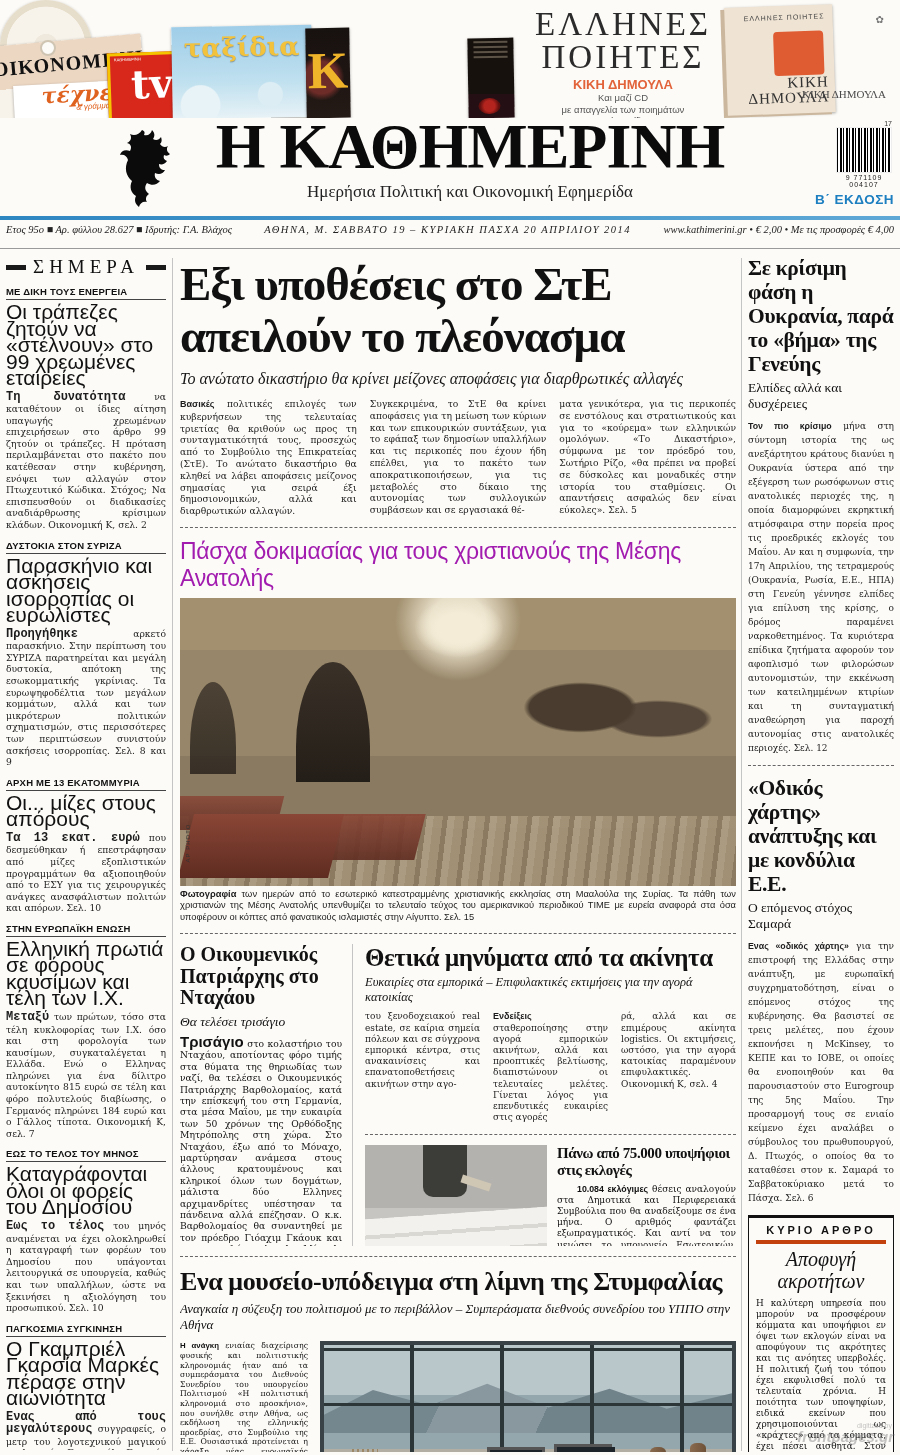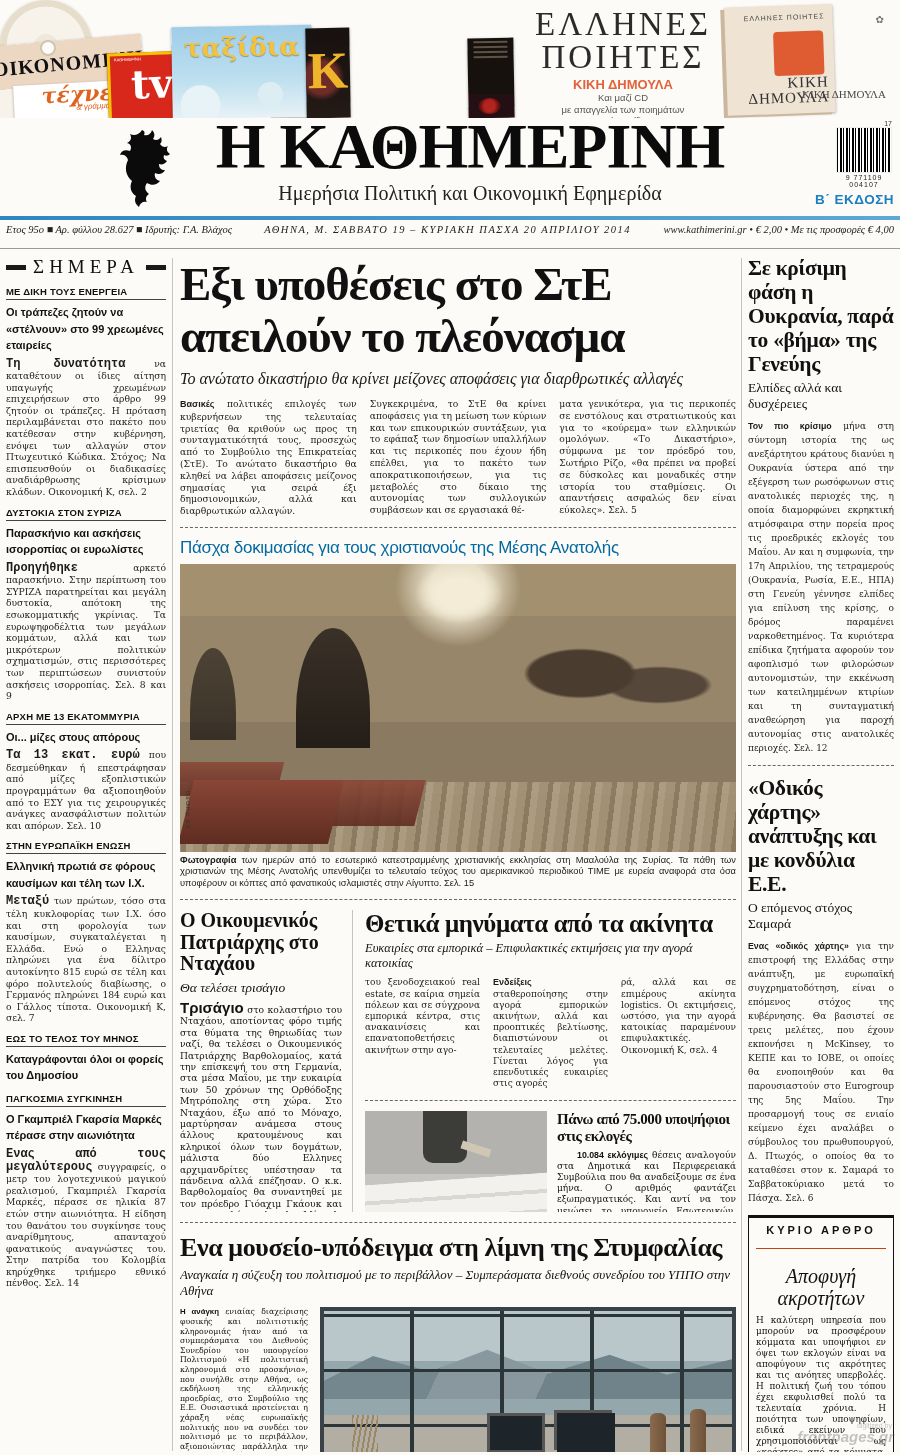--- a/index.html
+++ b/index.html
@@ -35,52 +35,52 @@
   .c-book .blob{position:absolute;right:10px;top:26px;width:50px;height:44px;background:#df5b31;border-radius:4px;}
   .c-book .a{position:absolute;right:6px;bottom:8px;font-family:"Liberation Serif",serif;font-size:15px;letter-spacing:1px;color:#333;text-align:right;line-height:15px;}
   .c-cd{left:826px;top:16px;width:92px;height:92px;border-radius:50%;background:radial-gradient(circle,#efe8dc 0 18%,#f7f3ea 19% 60%,#e7ddcb 61% 100%);box-shadow:0 1px 3px rgba(0,0,0,.3);}
   .c-cd .hole{position:absolute;left:40px;top:40px;width:12px;height:12px;border-radius:50%;background:#fcfbf8;border:2px solid #cfc5b2;}
   .c-cd .a{position:absolute;left:0;right:14px;bottom:18px;font-family:"Liberation Serif",serif;font-size:11px;color:#4a4a4a;text-align:right;}
   .c-cd .fl{position:absolute;right:16px;top:14px;font-size:10px;color:#777;}
   
   .masthead{position:absolute;left:0;top:118px;width:900px;height:98px;}
   .eagle{position:absolute;left:112px;top:6px;}
   .mast-title{position:absolute;left:170px;top:-8px;width:600px;text-align:center;font-family:"Liberation Serif",serif;font-weight:bold;font-size:64px;letter-spacing:-1px;color:#0b0b0b;}
-  .mast-sub{position:absolute;left:170px;top:64px;width:600px;text-align:center;font-family:"Liberation Serif",serif;font-size:20px;color:#222;}
+  .mast-sub{position:absolute;left:170px;top:64px;width:600px;text-align:center;font-family:"Liberation Serif",serif;font-size:17px;color:#222;}
   .bc-wrap{position:absolute;right:8px;top:2px;width:56px;text-align:center;}
   .bc-corner{font-size:7px;text-align:right;color:#333;}
   .barcode{height:44px;background:repeating-linear-gradient(90deg,#000 0 1px,#fff 1px 3px,#000 3px 5px,#fff 5px 6px);border:1px solid #eee;}
   .bc-num{font-size:7px;letter-spacing:1px;color:#222;margin-top:1px;}
   .edition{position:absolute;right:6px;top:74px;color:#1d7fc0;font-weight:bold;font-size:13.5px;letter-spacing:.5px;}
   .blue-rule{position:absolute;left:0;top:216px;width:900px;height:4px;background:linear-gradient(90deg,#2e86c1,#5ea8d6);}
   .dateline{position:absolute;left:6px;top:224px;width:888px;display:flex;justify-content:space-between;font-family:"Liberation Serif",serif;font-style:italic;font-size:10.5px;color:#222;}
   .dateline .c{font-style:italic;letter-spacing:1.5px;}
   .thin-rule{position:absolute;left:0;top:248px;width:900px;height:1px;background:#9a9a9a;}
   
   .vr1{position:absolute;left:172px;top:258px;bottom:4px;width:1px;background:#c4c4c4;}
   .vr2{position:absolute;left:741px;top:258px;bottom:4px;width:1px;background:#c4c4c4;}
   
   .sidebar{position:absolute;left:6px;top:256px;width:160px;height:1194px;overflow:hidden;}
   .sim-head{display:flex;align-items:center;gap:7px;margin-bottom:8px;}
   .sim-head .bar{flex:1;height:5px;background:#1a1a1a;}
   .sim-head .t{font-family:"Liberation Serif",serif;font-size:19px;letter-spacing:5px;}
   .s-item{margin-bottom:9px;}
   .s-kick{font-size:9.5px;font-weight:bold;letter-spacing:.2px;border-bottom:1px solid #444;padding-bottom:2px;margin-bottom:4px;}
-  .s-title{font-size:11px;font-weight:bold;line-height:16.5px;margin-bottom:4px;}
+  .s-title{font-size:21px;font-weight:normal;line-height:16.5px;margin-bottom:4px;}
   .s-body{font-family:"DejaVu Serif",serif;font-size:9.2px;line-height:11.6px;text-align:justify;color:#1c1c1c;}
   .s-body b{font-family:Liberation Mono, monospace;font-size:12px;}
   
   .center{position:absolute;left:180px;top:258px;width:556px;height:1194px;overflow:hidden;}
   .lead-h{font-family:"Liberation Serif",serif;font-weight:600;font-size:47px;line-height:52px;letter-spacing:-1px;}
   .lead-sub{font-family:"Liberation Serif",serif;font-style:italic;font-size:16px;margin:8px 0 10px 0;color:#161616;}
   .cols3{display:flex;gap:13px;}
   .cols3 .col{flex:1;font-family:"DejaVu Serif",serif;font-size:9.2px;line-height:11.8px;text-align:justify;color:#1c1c1c;}
   .cols3 .col b{font-family:"Liberation Sans",sans-serif;font-size:9px;}
   .dash{border-top:1px dashed #666;margin:10px 0;}
-  .ps-h{font-size:17px;color:#0369a1;letter-spacing:-.3px;margin:2px 0 6px 0;}
+  .ps-h{font-size:23px;color:#a21caf;letter-spacing:-.3px;margin:2px 0 6px 0;}
   .syria{position:relative;width:556px;height:288px;overflow:hidden;
          background:radial-gradient(ellipse at 50% 8%,#e8dfc9 0 7%,transparent 16%),
                     radial-gradient(ellipse at 72% 38%,#4a3d30 0 9%,transparent 10%),
                     radial-gradient(ellipse at 86% 42%,#55473a 0 7%,transparent 8%),
                     linear-gradient(180deg,#a2906f 0 18%,#978669 18% 55%,#8a7a62 55% 80%,#7c6c55 80% 100%);}
   .syria .arch{position:absolute;border-radius:50% 50% 0 0/70% 70% 0 0;background:linear-gradient(180deg,#3a3128,#241e18);}
   .syria .a1{left:116px;top:64px;width:74px;height:120px;}
   .syria .a2{left:10px;top:84px;width:46px;height:92px;opacity:.8;}
   .syria .rubble{position:absolute;left:0;bottom:0;width:100%;height:70px;
                  background:repeating-linear-gradient(97deg,#a59478 0 9px,#8d7c62 9px 14px,#b0a086 14px 21px);opacity:.9;}
@@ -133,21 +133,21 @@
   .musphoto .l3{right:66px;height:60px;}
   .musphoto .reed{position:absolute;left:28px;bottom:8px;width:26px;height:56px;
        background:repeating-linear-gradient(100deg,#9c8866 0 2px,transparent 2px 5px);}
   
   .right{position:absolute;left:748px;top:256px;width:146px;height:1196px;overflow:hidden;}
   .r-h{font-family:"Liberation Serif",serif;font-weight:600;font-size:21.5px;line-height:24px;letter-spacing:-.3px;margin-bottom:4px;}
   .r-sub{font-family:"Liberation Serif",serif;font-size:13.5px;margin-bottom:7px;}
   .r-b{font-family:"DejaVu Serif",serif;font-size:9px;line-height:14px;text-align:justify;color:#1c1c1c;}
   .r-b b{font-family:"Liberation Sans",sans-serif;font-size:8.8px;}
   .edbox{border:1px solid #111;border-top-width:3px;padding:6px 7px 8px 7px;margin:10px 0 2px 0;}
-  .edbox .lbl{text-align:center;font-weight:bold;font-size:11px;letter-spacing:3px;border-bottom:1px solid #c2410c;padding-bottom:12px;margin-bottom:16px;}
+  .edbox .lbl{text-align:center;font-weight:bold;font-size:11px;letter-spacing:3px;border-bottom:4px solid #c2410c;padding-bottom:4px;margin-bottom:4px;}
   .edbox .t{font-family:"Liberation Serif",serif;font-style:italic;font-size:20px;text-align:center;line-height:22px;margin-bottom:6px;}
   .edbox .b{font-family:"DejaVu Serif",serif;font-size:8.9px;line-height:11px;text-align:justify;}
   .wm{position:absolute;right:6px;bottom:10px;font-size:15px;font-style:italic;font-weight:bold;color:rgba(110,110,110,.4);}
   .wm2{position:absolute;right:8px;bottom:26px;font-size:7px;color:rgba(110,110,110,.4);}
 </style>
 </head>
 <body>
 
 <div class="promo">
   <div class="cover c-econ">
@@ -243,20 +243,21 @@
     <div class="s-body"><b>Τα 13 εκατ. ευρώ</b> <span>που δεσμεύθηκαν ή επεστράφησαν από μίζες εξοπλιστικών προγραμμάτων θα αξιοποιηθούν από το ΕΣΥ για τις χειρουργικές ανάγκες ανασφάλιστων πολιτών και απόρων. Σελ. 10</span></div>
   </div>
   <div class="s-item">
     <div class="s-kick">ΣΤΗΝ ΕΥΡΩΠΑΪΚΗ ΕΝΩΣΗ</div>
     <div class="s-title">Ελληνική πρωτιά σε φόρους καυσίμων και τέλη των Ι.Χ.</div>
     <div class="s-body"><b>Μεταξύ</b> <span>των πρώτων, τόσο στα τέλη κυκλοφορίας των Ι.Χ. όσο και στη φορολογία των καυσίμων, συγκαταλέγεται η Ελλάδα. Ενώ ο Ελληνας πληρώνει για ένα δίλιτρο αυτοκίνητο 815 ευρώ σε τέλη και φόρο πολυτελούς διαβίωσης, ο Γερμανός πληρώνει 184 ευρώ και ο Γάλλος τίποτα. Οικονομική Κ, σελ. 7</span></div>
   </div>
   <div class="s-item">
     <div class="s-kick">ΕΩΣ ΤΟ ΤΕΛΟΣ ΤΟΥ ΜΗΝΟΣ</div>
     <div class="s-title">Καταγράφονται όλοι οι φορείς του Δημοσίου</div>
+    <div class="s-body"><b>Εως το τέλος</b> <span>του μηνός αναμένεται να έχει ολοκληρωθεί η καταγραφή των φορέων του Δημοσίου που υπάγονται λειτουργικά σε υπουργεία, καθώς και των υπαλλήλων, ώστε να ξεκινήσει η αξιολόγηση του προσωπικού. Σελ. 10</span></div>
   </div>
   <div class="s-item">
     <div class="s-kick">ΠΑΓΚΟΣΜΙΑ ΣΥΓΚΙΝΗΣΗ</div>
     <div class="s-title">Ο Γκαμπριέλ Γκαρσία Μαρκές πέρασε στην αιωνιότητα</div>
     <div class="s-body"><b>Ενας από τους μεγαλύτερους</b> <span>συγγραφείς, ο μετρ του λογοτεχνικού μαγικού ρεαλισμού, Γκαμπριέλ Γκαρσία Μαρκές, πέρασε σε ηλικία 87 ετών στην αιωνιότητα. Η είδηση του θανάτου του συγκίνησε τους αναρίθμητους, απανταχού φανατικούς αναγνώστες του. Στην πατρίδα του Κολομβία κηρύχθηκε τριήμερο εθνικό πένθος. Σελ. 14</span></div>
   </div>
 
 </div>
 
 <div class="center">

